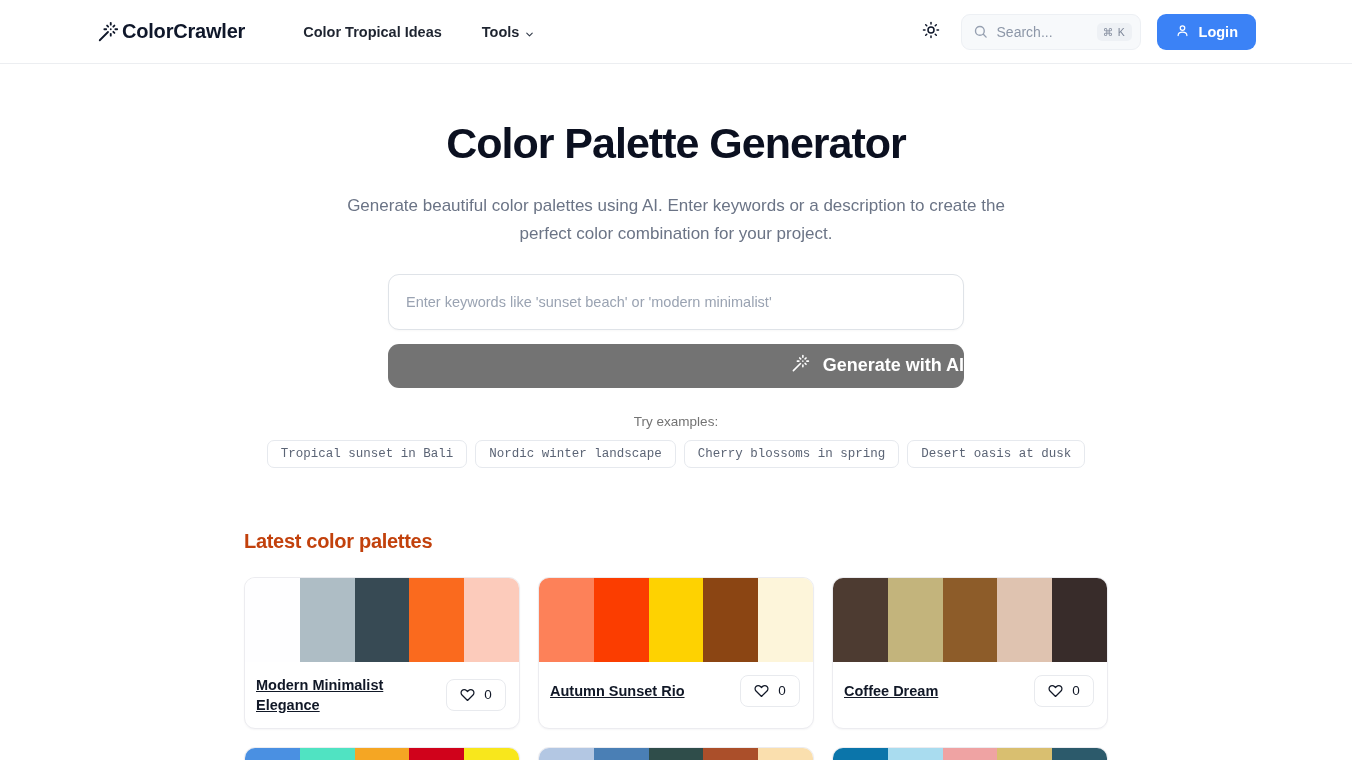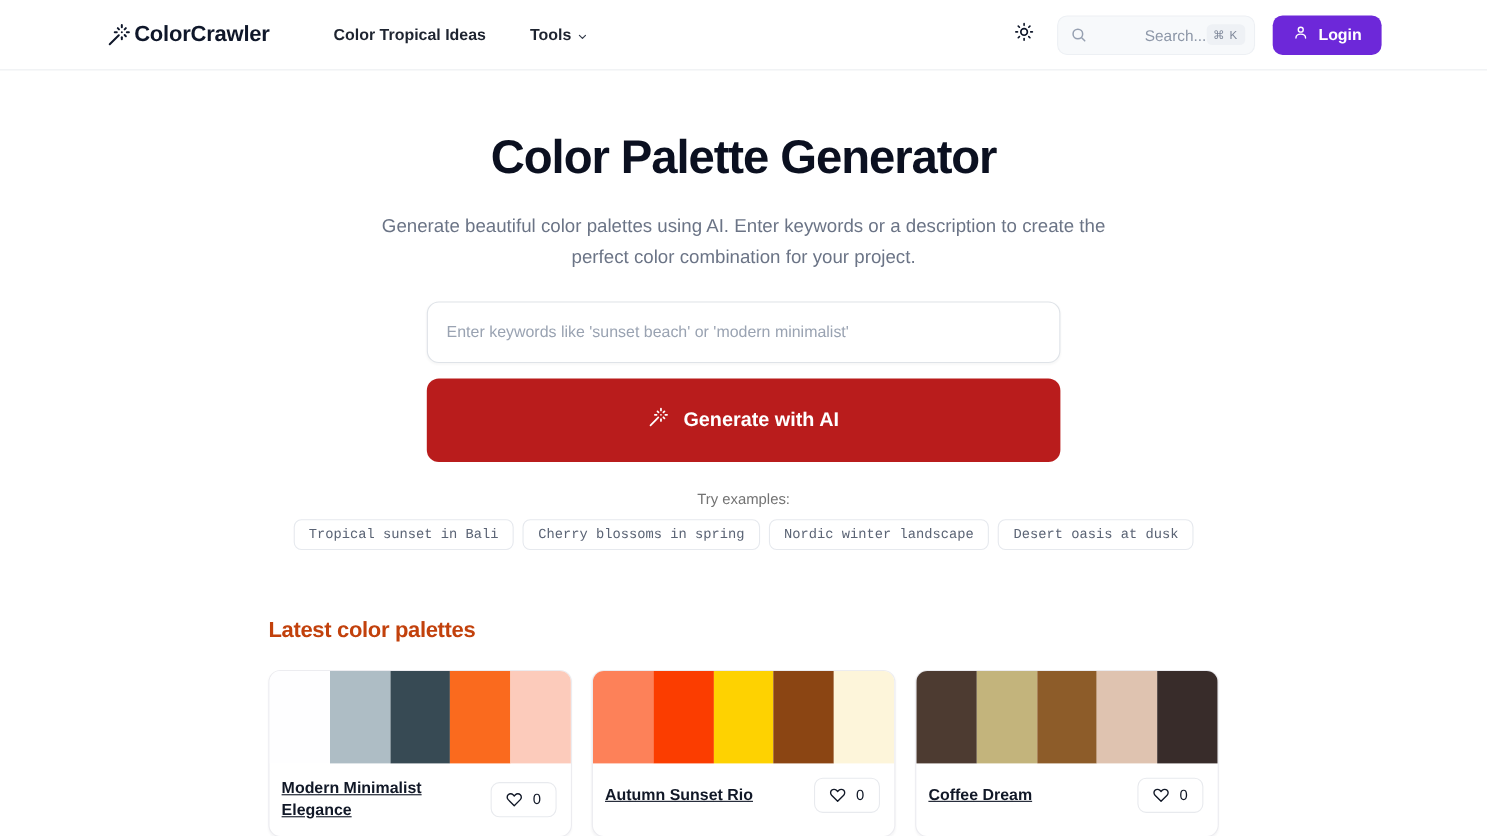--- a/index.html
+++ b/index.html
@@ -91,34 +91,33 @@
     padding: 0 8px 0 11px;
     cursor: text;
   }
   .search-icon { color: #96a0b1; display: flex; align-items: center; }
   .search-ph {
     flex: 1;
     font-size: 14px;
     color: #8d97a8;
     margin-left: 9px;
     white-space: nowrap;
-    text-align: right;
   }
   .kbd {
     background: #eef1f5;
     border-radius: 5px;
     font-size: 10.5px;
     color: #7e8799;
     padding: 3px 6px;
     letter-spacing: 0.8px;
     white-space: nowrap;
   }
   .login-btn {
     height: 36px;
-    background: #6d28d9;
+    background: #3b82f6;
     color: #ffffff;
     border: none;
     border-radius: 9px;
     display: flex;
     align-items: center;
     gap: 9px;
     padding: 0 18px;
     font-size: 14.5px;
     font-weight: 600;
     font-family: inherit;
@@ -158,32 +157,32 @@
     font-size: 14.5px;
     font-family: inherit;
     color: #1e2430;
     padding: 0 17px;
     outline: none;
     box-shadow: 0 1px 2px rgba(16,24,40,0.03);
   }
   .kw-input::placeholder { color: #9aa3b2; }
   .gen-btn {
     width: 100%;
-    height: 76px;
+    height: 44px;
     margin-top: 14px;
-    background: #b91c1c;
+    background: #737373;
     color: #ffffff;
     border: none;
     border-radius: 11px;
     font-size: 18px;
     font-weight: 700;
     font-family: inherit;
     display: flex;
     align-items: center;
-    justify-content: center;
+    justify-content: flex-end;
     gap: 13px;
     cursor: pointer;
   }
   .examples-label {
     margin-top: 26px;
     font-size: 13.5px;
     color: #737373;
   }
   .chips {
     margin-top: 11px;
@@ -367,22 +366,22 @@
             <path d="M12.2 6.2L11 5"></path>
         </svg>
       </span>
       <span>Generate with AI</span>
     </button>
   </div>
 
   <div class="examples-label">Try examples:</div>
   <div class="chips">
     <button class="chip">Tropical sunset in Bali</button>
+    <button class="chip">Nordic winter landscape</button>
     <button class="chip">Cherry blossoms in spring</button>
-    <button class="chip">Nordic winter landscape</button>
     <button class="chip">Desert oasis at dusk</button>
   </div>
 </div>
 
 <div class="palettes">
   <h2 class="section-title">Latest color palettes</h2>
   <div class="grid" id="palette-grid">
       <div class="card">
         <div class="swatches">
           <div class="sw" title="#fefeff" style="background: rgb(254, 254, 255);"></div>

